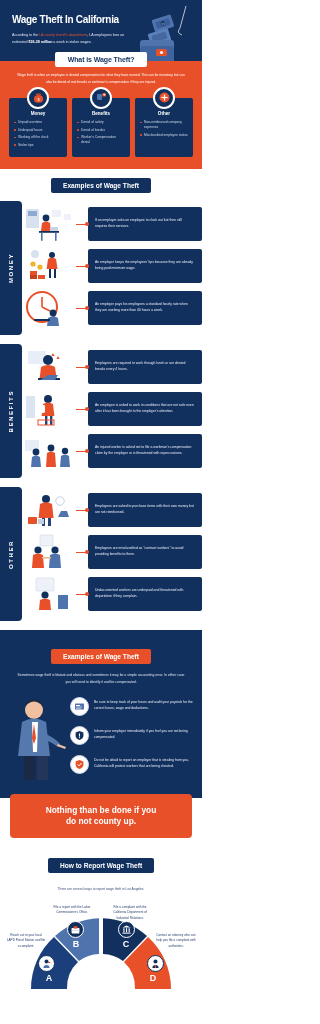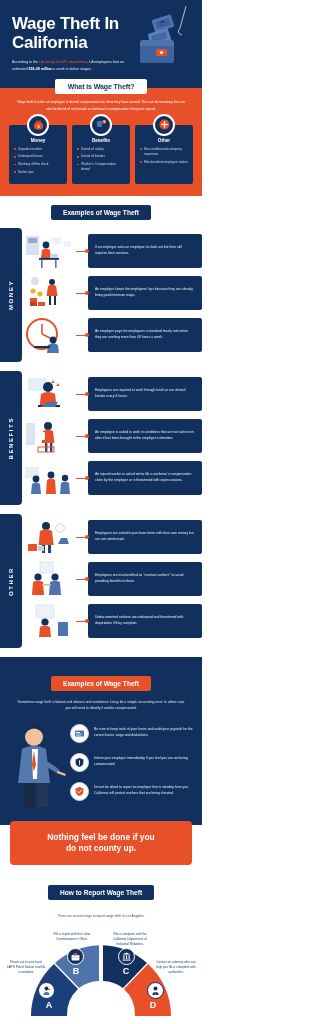--- a/index.html
+++ b/index.html
@@ -6,21 +6,21 @@
   body {
     width:202px; height:1024px; overflow:hidden;
     font-family:"Liberation Sans", sans-serif;
     background:#fff; color:#13305f;
   }
   .page { width:202px; position:relative; }
 
   
   .hero { background:#12305e; padding:14px 12px 16px; position:relative; }
   .hero h1 {
-    font-size:17px; line-height:1.12; color:#fff; font-weight:bold;
+    font-size:10px; line-height:1.12; color:#fff; font-weight:bold;
     letter-spacing:-.3px; width:120px;
   }
   .hero p { margin-top:7px; font-size:3.6px; line-height:1.85; color:#dfe6f2; width:116px; }
   .hero .lnk { color:#e8502a; }
   .hero .bold { color:#fff; font-weight:bold; }
   .hero-art { position:absolute; right:8px; top:6px; width:62px; height:66px; }
 
   
   .sec-orange { background:#e8502a; padding:0 0 12px; position:relative; }
   .ribbon-wrap { display:flex; justify-content:center; transform:translateY(-9px); }
@@ -406,21 +406,21 @@
             </svg>
           </div>
           <div class="tip-txt">Do not be afraid to report an employer that is stealing from you. California will protect workers that are being cheated.</div>
         </div>
       </div>
     </div>
   </section>
 
   <div class="callout-wrap">
     <div class="callout">
-      <div>Nothing feel be done if you</div>
+      <div>Nothing than be done if you</div>
       <div>do not county up.</div>
     </div>
   </div>
 
   <section class="report">
     <div class="band-title-wrap">
       <div class="band-title">How to Report Wage Theft</div>
     </div>
     <p class="sub">There are several ways to report wage theft in Los Angeles.</p>
 

